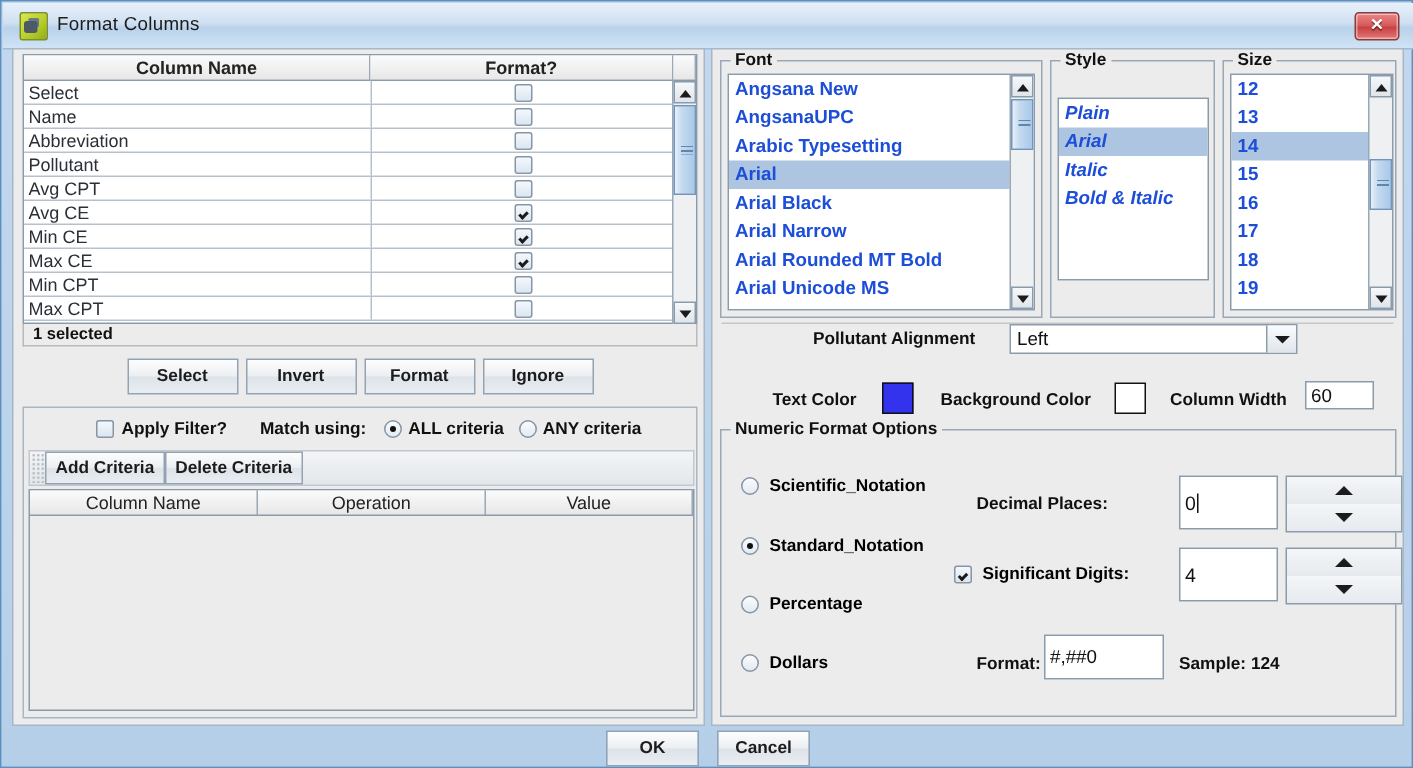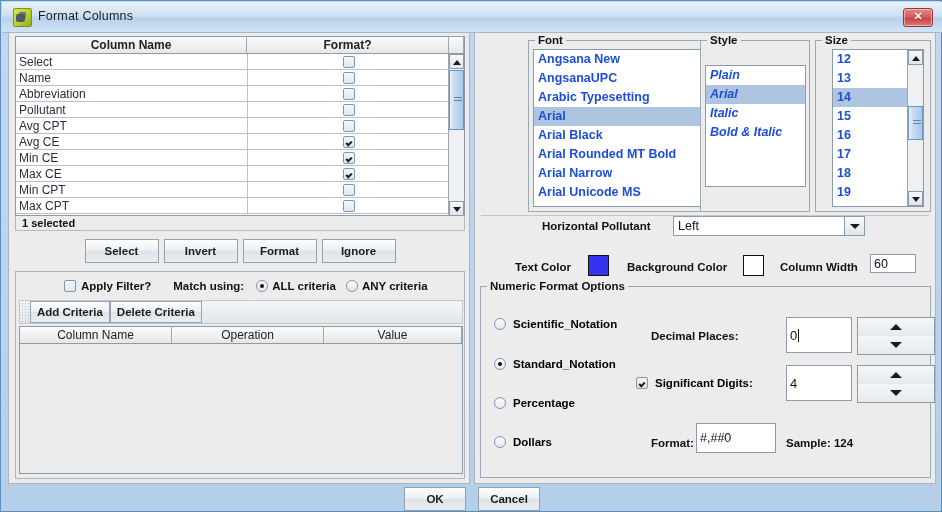--- a/index.html
+++ b/index.html
@@ -396,31 +396,31 @@
             <div class="crit-h2">Operation</div>
             <div class="crit-h3">Value</div>
           </div>
           <div id="crit-body"></div>
         </div>
       </div>
     </div>
 
     <div class="rightpane">
 
-      <div class="group" style="left:5px;top:7px;width:215px;height:172px;margin-left:48px;">
+      <div class="group" style="left:5px;top:7px;width:215px;height:172px;">
         <div class="g-title">Font</div>
         <div class="listbox" style="left:4px;top:8px;width:205px;height:158px;">
           <div id="font-items" style="position:absolute;left:0;top:0;width:189px;">
               <div class="litem">Angsana New</div>
               <div class="litem">AngsanaUPC</div>
               <div class="litem">Arabic Typesetting</div>
               <div class="litem sel">Arial</div>
               <div class="litem">Arial Black</div>
+              <div class="litem">Arial Narrow</div>
               <div class="litem">Arial Rounded MT Bold</div>
-              <div class="litem">Arial Narrow</div>
               <div class="litem">Arial Unicode MS</div>
             </div>
           <div class="vscroll" style="top:0;right:0;height:156px;">
             <div class="vs-btn up">
                 <div class="vs-arrow"></div>
               </div>
             <div class="vs-thumb" style="top:16px;height:34px;">
                 <div class="grip"></div>
               </div>
             <div class="vs-btn down">
@@ -437,21 +437,21 @@
               <div class="litem">Plain</div>
               <div class="litem sel">Arial</div>
               <div class="litem">Italic</div>
               <div class="litem">Bold &amp; Italic</div>
             </div>
         </div>
       </div>
 
       <div class="group" style="left:340px;top:7px;width:116px;height:172px;">
         <div class="g-title">Size</div>
-        <div class="listbox" style="left:4px;top:8px;width:92px;height:158px;margin-left:12px;">
+        <div class="listbox" style="left:4px;top:8px;width:109px;height:158px;">
           <div id="size-items" style="position:absolute;left:0;top:0;width:91px;">
               <div class="litem">12</div>
               <div class="litem">13</div>
               <div class="litem sel">14</div>
               <div class="litem">15</div>
               <div class="litem">16</div>
               <div class="litem">17</div>
               <div class="litem">18</div>
               <div class="litem">19</div>
             </div>
@@ -464,21 +464,21 @@
               </div>
             <div class="vs-btn down">
                 <div class="vs-arrow"></div>
               </div>
           </div>
         </div>
       </div>
 
       <div class="hr-line" style="top:182px;"></div>
 
-      <div class="lbl" style="left:67px;top:187px;">Horizontal Pollutant</div>
+      <div class="lbl" style="left:67px;top:187px;">Pollutant Alignment</div>
       <div class="combo" style="left:198px;top:183px;width:192px;">
         <div class="val">Left</div>
         <div class="arrowbox">
             <div class="dn-arrow"></div>
           </div>
       </div>
 
       <div class="lbl" style="left:40px;top:228px;">Text Color</div>
       <div class="swatch" id="text-swatch" style="position: absolute; left: 113px; top: 222px; background: rgb(51, 51, 238);"></div>
       <div class="lbl" style="left:152px;top:228px;">Background Color</div>

